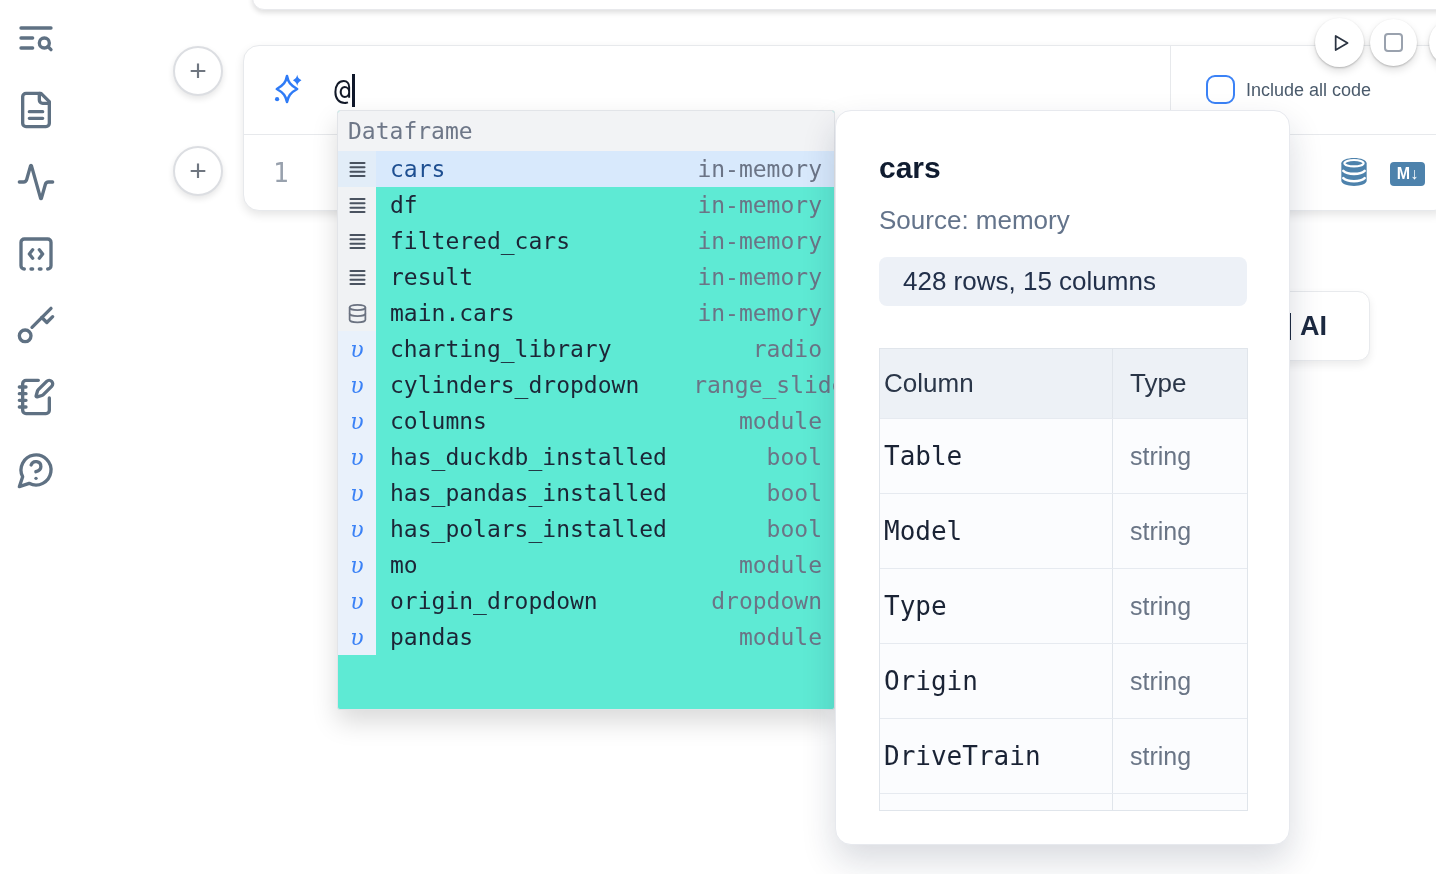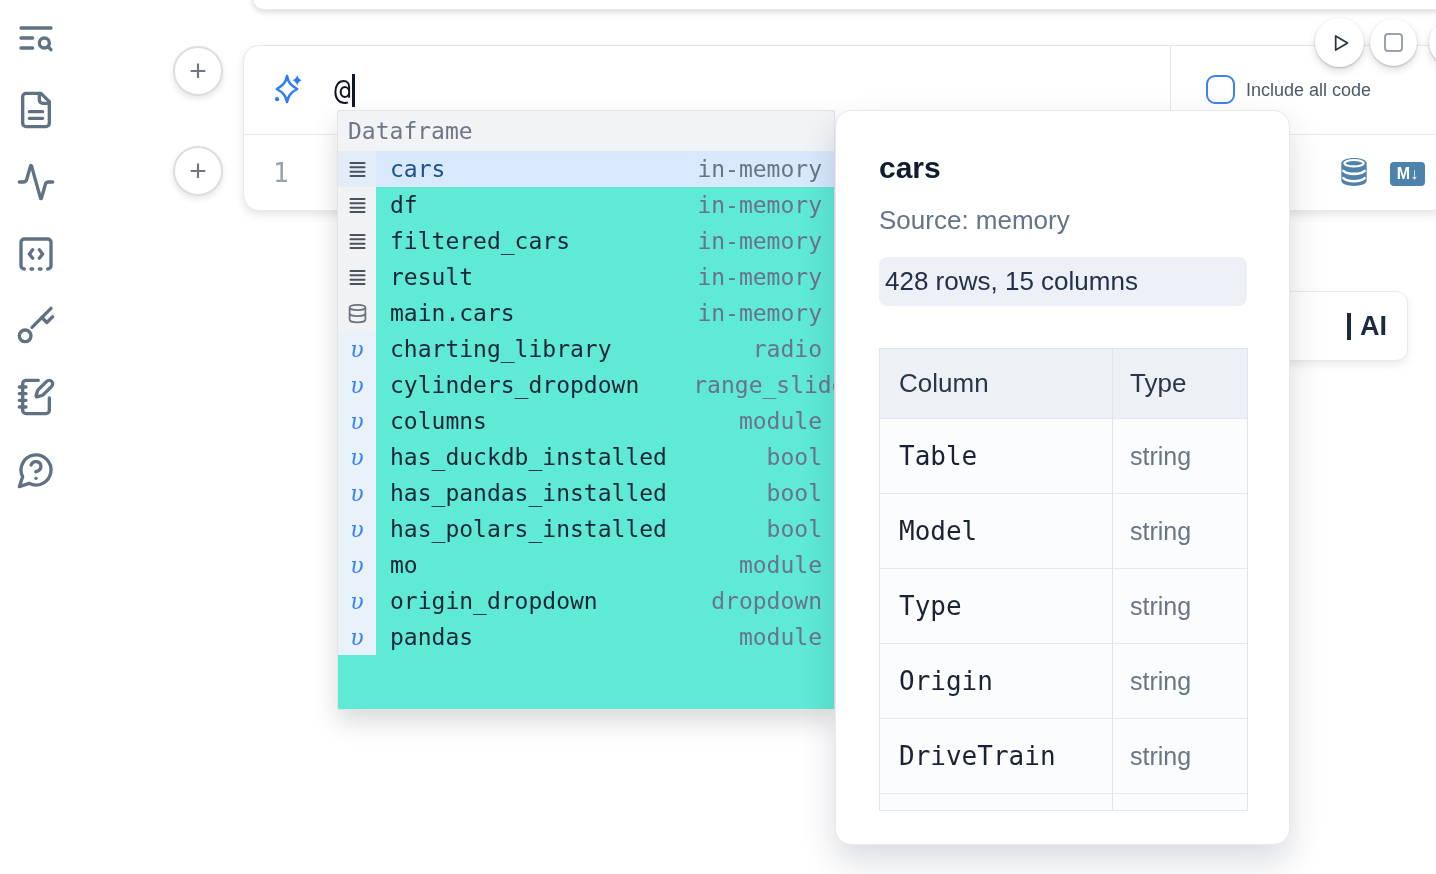--- a/index.html
+++ b/index.html
@@ -66,35 +66,35 @@
   .ac-item.selected{background:#d8e9fc;}
   .ac-item.selected .ac-name{color:#1e4f91;}
   .ac-item.selected .ac-gutter{background:#e2edf8;}
 
   
   .panel{position:absolute;left:835px;top:110px;width:455px;height:735px;background:#fff;z-index:40;
          border:1px solid #e7e9ee;border-radius:16px;box-shadow:0 16px 34px rgba(20,30,60,.16);box-sizing:border-box;}
   .pv-title{position:absolute;left:43px;top:40px;font-size:30px;font-weight:bold;color:#101c30;}
   .pv-source{position:absolute;left:43px;top:94px;font-size:26px;color:#64748b;}
   .pv-stats{position:absolute;left:43px;top:146px;width:368px;height:49px;background:#edf1f7;border-radius:8px;
-            display:flex;align-items:center;padding-left:6px;font-size:26px;color:#22304a;box-sizing:border-box;}
+            display:flex;align-items:center;padding-left:24px;font-size:26px;color:#22304a;box-sizing:border-box;}
   .pv-tablewrap{position:absolute;left:43px;top:237px;width:369px;height:463px;overflow:hidden;
                 border:1px solid #e0e5eb;box-sizing:border-box;}
   .pv-row{display:flex;height:75px;background:#fbfcfe;border-bottom:1px solid #e6eaf0;box-sizing:border-box;}
   .pv-row.head{height:70px;background:#edf1f6;}
-  .pv-c1{width:233px;flex:none;display:flex;align-items:center;padding-left:19px;box-sizing:border-box;
+  .pv-c1{width:233px;flex:none;display:flex;align-items:center;padding-left:4px;box-sizing:border-box;
          border-right:1px solid #e0e5eb;font-family:"DejaVu Sans Mono",monospace;font-size:26px;color:#1a2335;}
   .pv-row.head .pv-c1{font-family:"Liberation Sans",sans-serif;color:#2a3648;}
   .pv-c2{flex:1;display:flex;align-items:center;padding-left:17px;font-size:25px;color:#6a7586;}
   .pv-row.head .pv-c2{font-size:26px;color:#2a3648;}
 
   
-  .ai-card{position:absolute;left:1278px;top:291px;width:130px;height:70px;background:#fff;z-index:20;
+  .ai-card{position:absolute;left:1240px;top:291px;width:130px;height:70px;background:#fff;z-index:20;
            border:1px solid #e8eaed;border-radius:12px;box-shadow:0 4px 9px rgba(0,0,0,.08);
-           display:flex;align-items:center;justify-content:flex-end;padding-right:20px;box-sizing:border-box;cursor:pointer;}
+           display:flex;align-items:center;justify-content:flex-end;padding-right:42px;box-sizing:border-box;cursor:pointer;}
   .ai-bar{width:4px;height:27px;background:#1c2940;margin-right:9px;}
   .ai-label{font-size:27px;font-weight:bold;color:#1c2940;}
 </style>
 </head>
 <body>
 
 <div id="screen">
 
   <div class="above-cell"></div>
 

